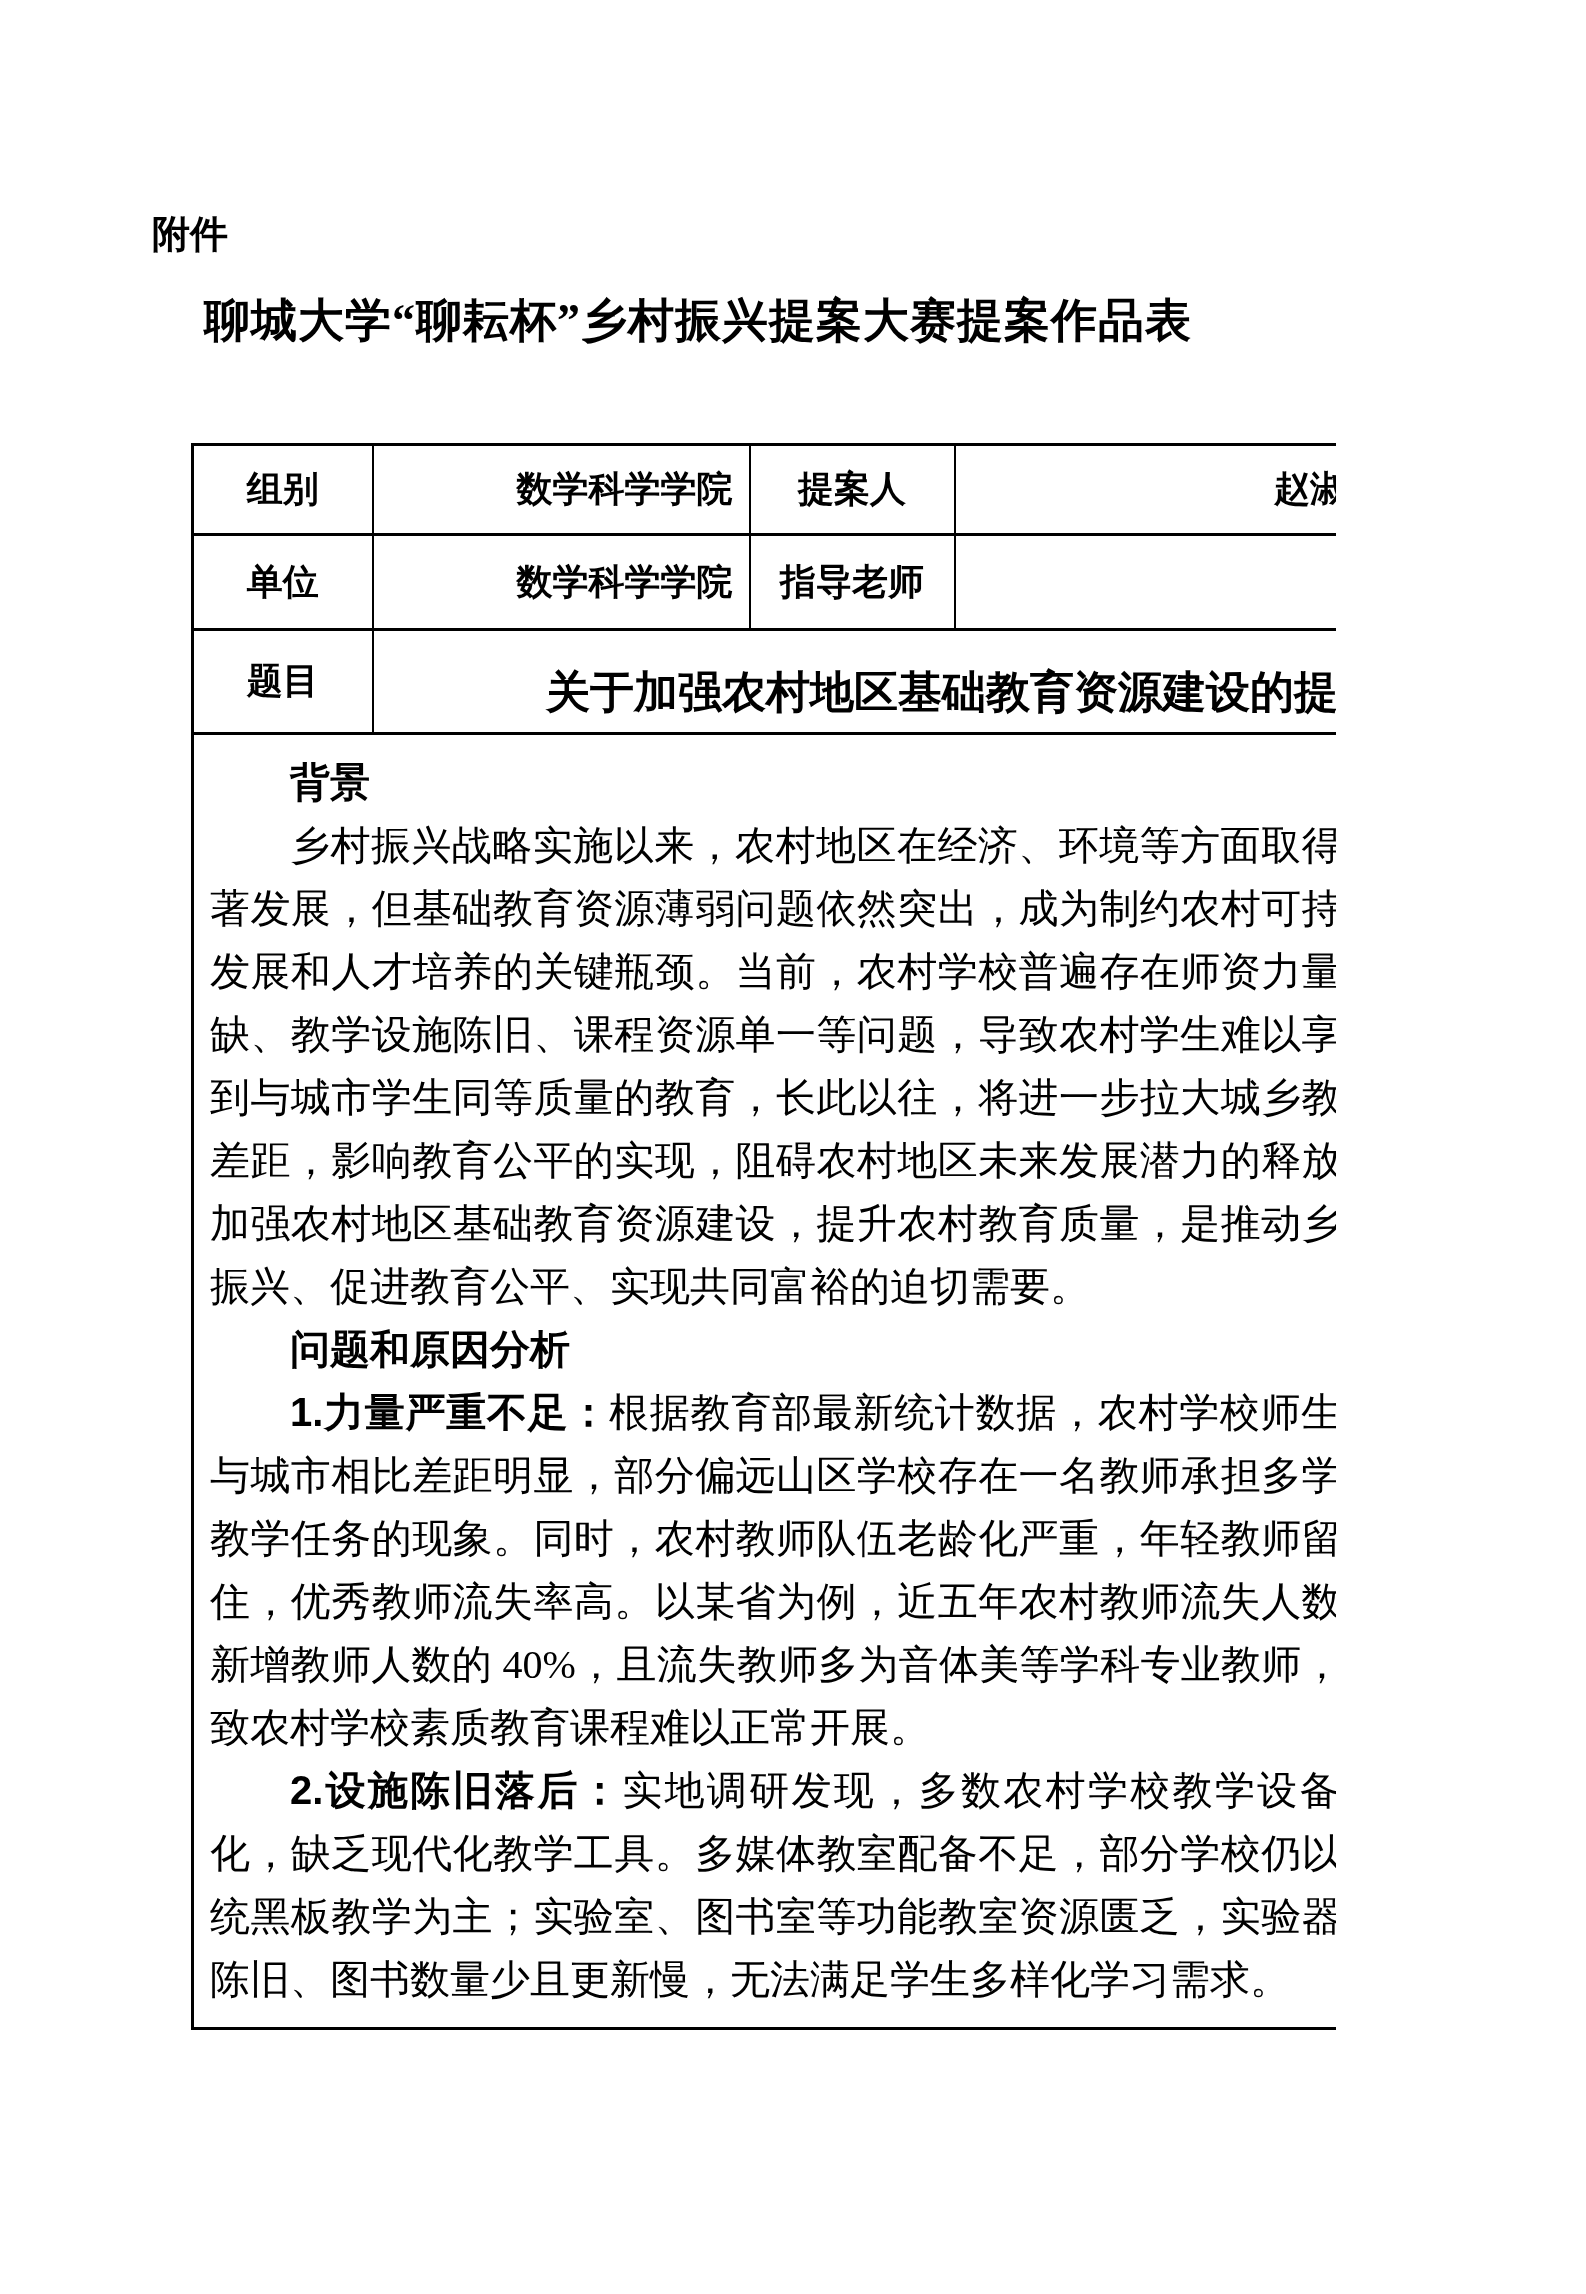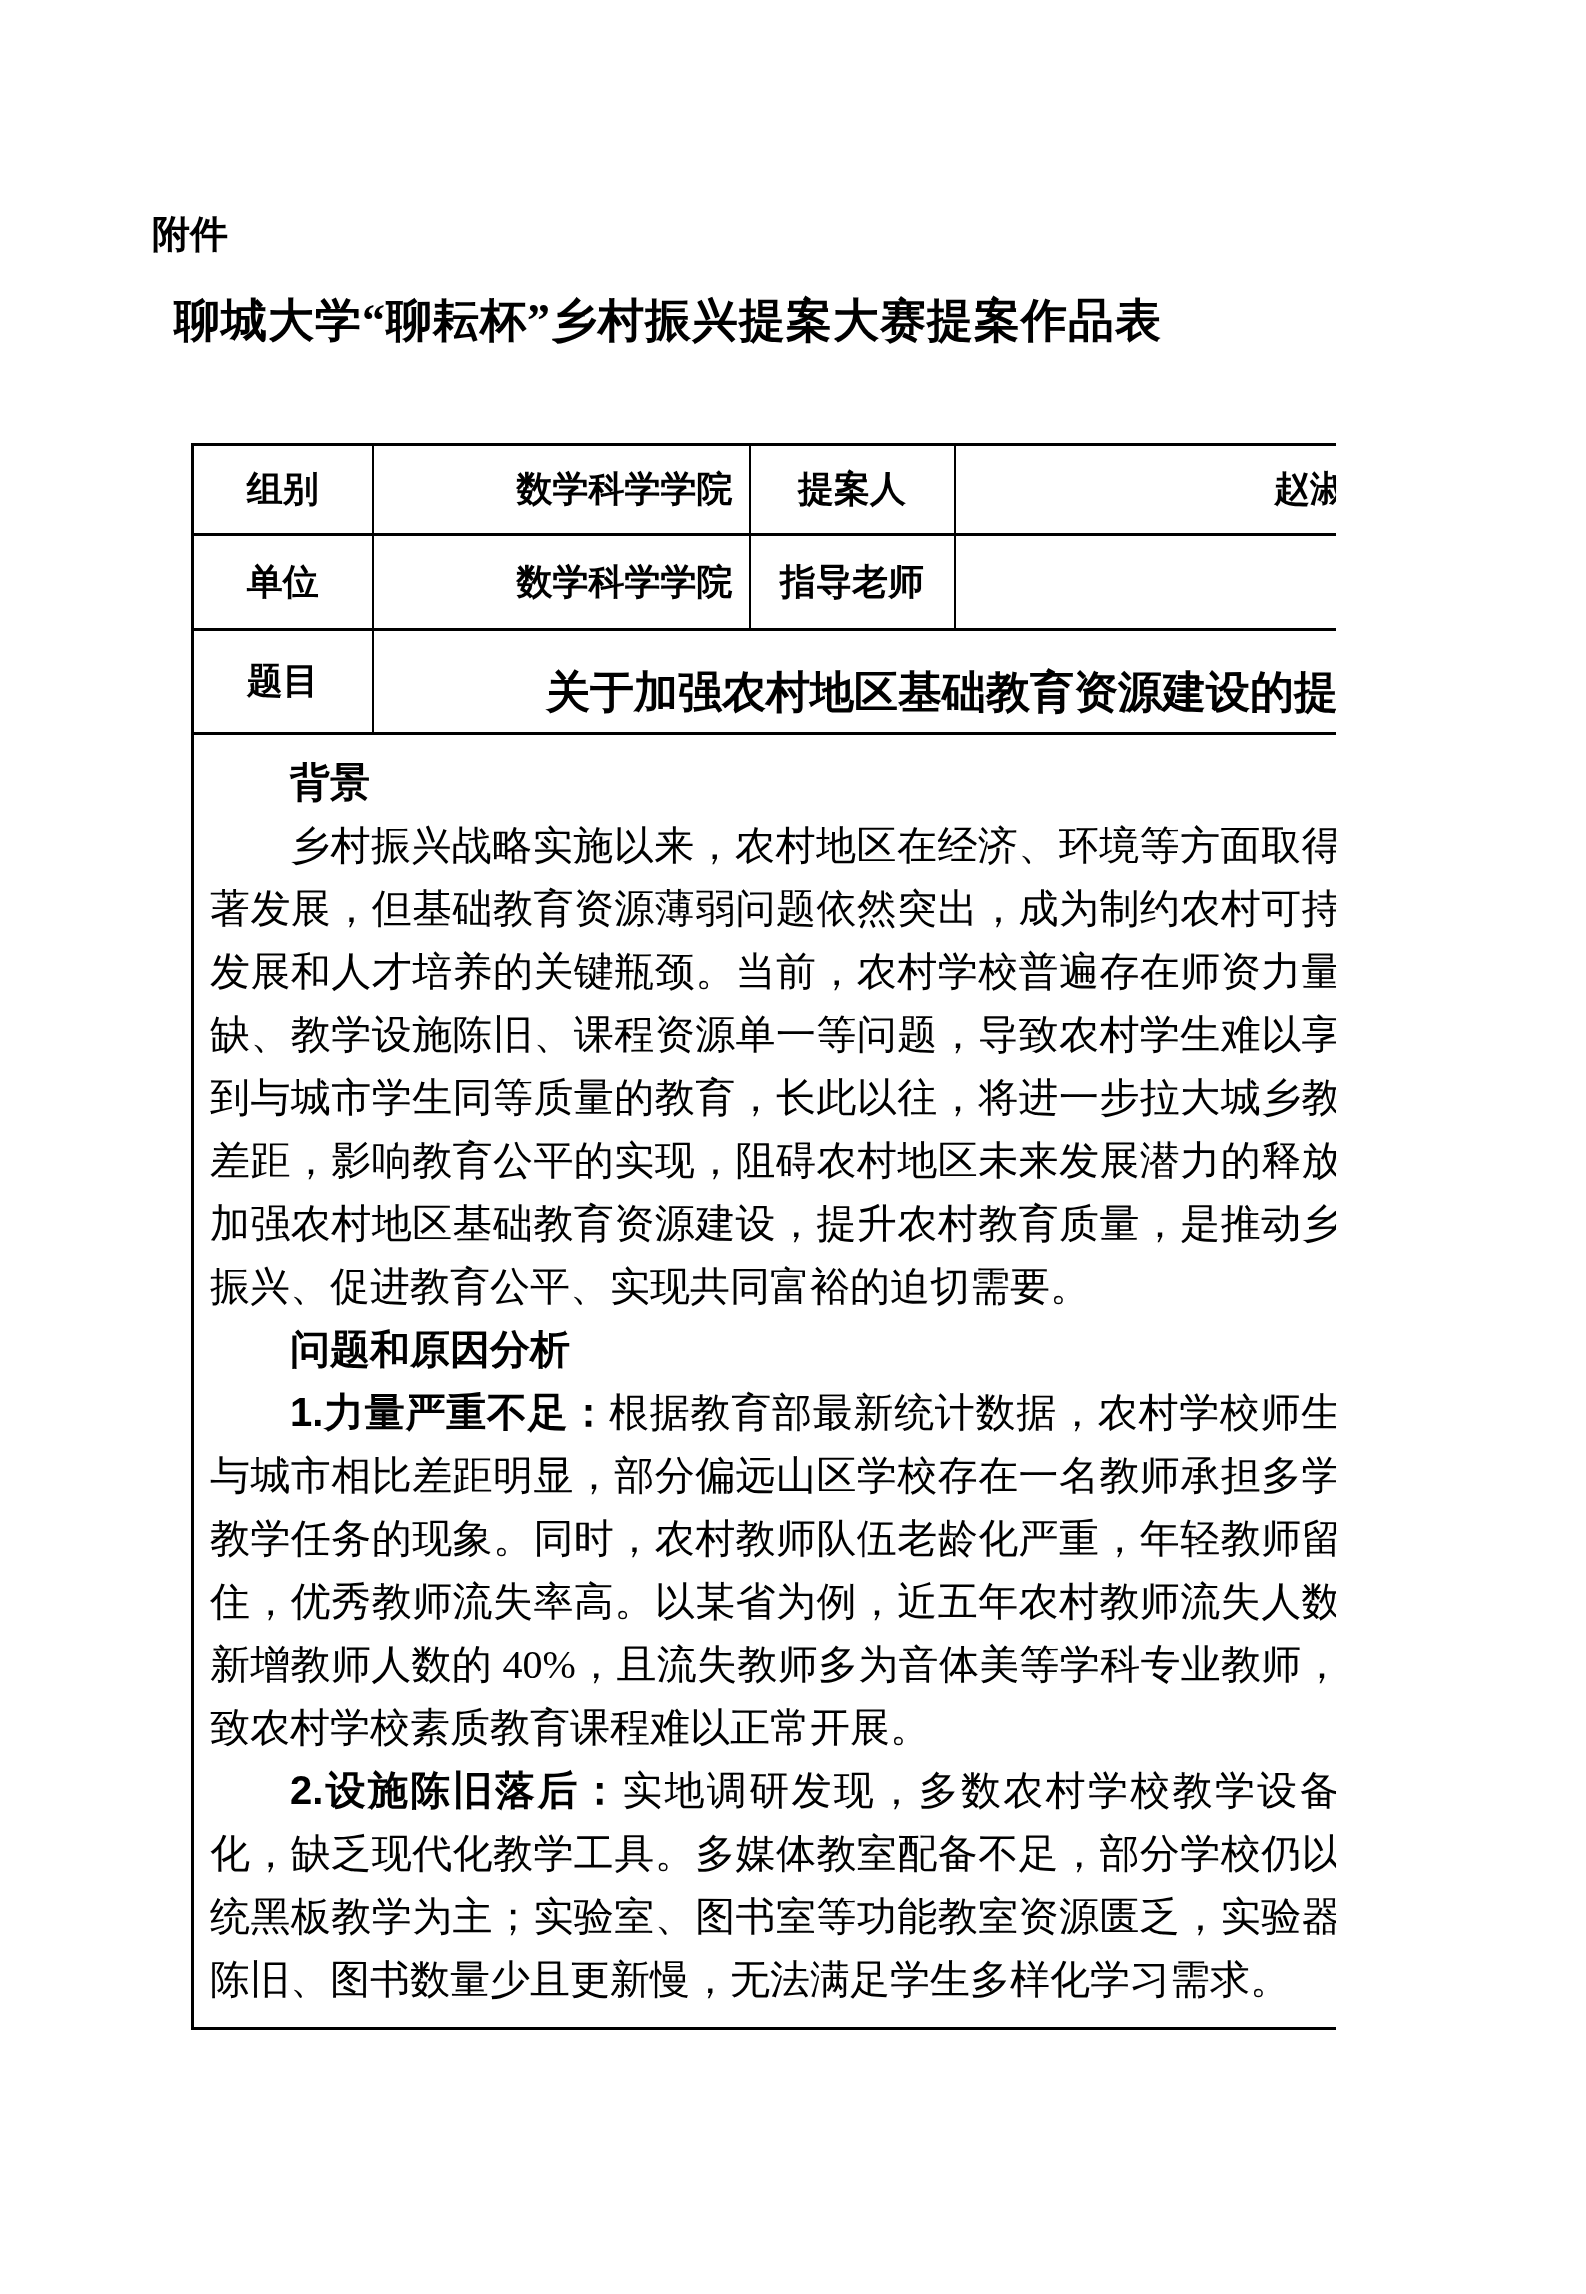--- a/index.html
+++ b/index.html
@@ -30,20 +30,21 @@
     left: 0;
     top: 293px;
     width: 100%;
     margin: 0;
     text-align: center;
     font-family: "Liberation Serif", "DejaVu Serif", serif;
     font-weight: bold;
     font-size: 46px;
     line-height: 1.2;
     letter-spacing: 1px;
+    padding-left: 30px;
   }
   table.form-table {
     position: absolute;
     left: 191px;
     top: 443px;
     width: 1207px;
     table-layout: fixed;
     border-collapse: collapse;
     border: 3px solid #000;
   }

